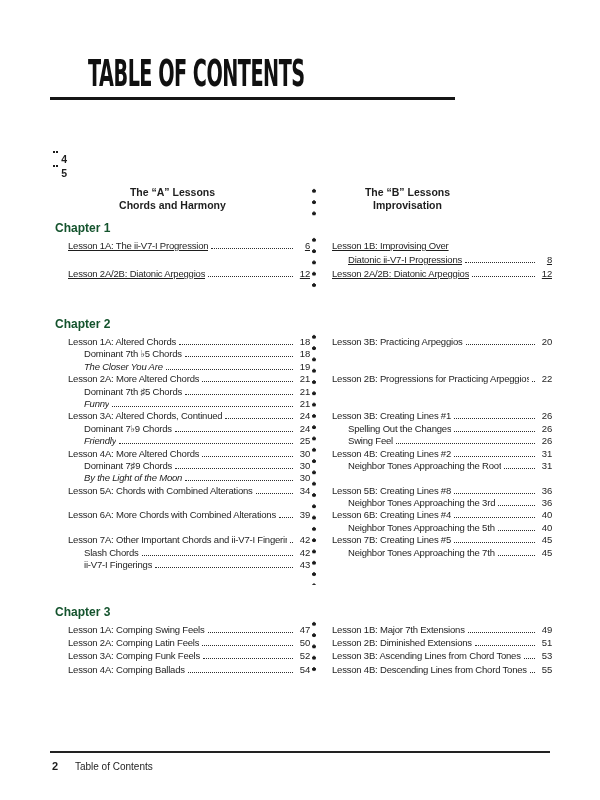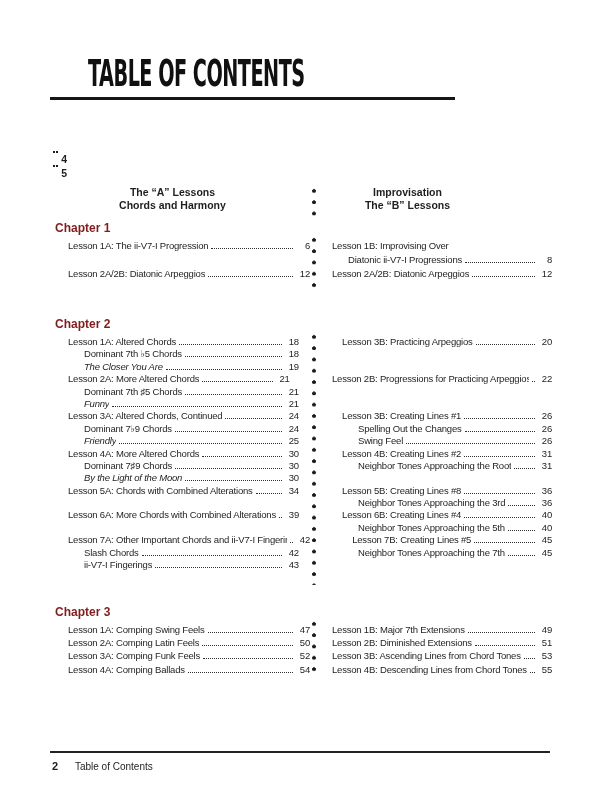--- a/index.html
+++ b/index.html
@@ -25,23 +25,23 @@
          background-size:6px 11.3px;background-repeat:repeat-y;}
   .vd-header{top:187px;height:34px;}
   .vd-ch1{top:236px;height:57px;}
   .vd-ch2{top:333px;height:252px;}
   .vd-ch3{top:620px;height:56px;}
   
   .chapter{position:absolute;left:50px;width:502px;}
   .chapter.ch1{top:222px;}
   .chapter.ch2{top:318px;}
   .chapter.ch3{top:606px;}
-  .chap-head{margin:0 0 5px 0;padding-left:5px;font-size:12px;line-height:13px;font-weight:bold;color:#7f1d1d;}
-  .ch1 .row{height:14px;}
-  .ch2 .row{height:12.4px;gap:11px;}
+  .chap-head{margin:0 0 5px 0;padding-left:5px;font-size:12px;line-height:13px;font-weight:bold;color:#14532d;}
+  .ch1 .row{height:14px;text-decoration:underline;}
+  .ch2 .row{height:12.4px;}
   .ch3 .row{height:13.2px;}
   .row{display:flex;}
   .cell{display:flex;}
   .lcell{width:260px;padding-left:18px;box-sizing:border-box;}
   .gut{width:20px;}
   .rcell{width:222px;padding-left:2px;box-sizing:border-box;}
   .entry{display:flex;align-items:baseline;flex:1;min-width:0;
          font-size:9.5px;line-height:12px;letter-spacing:-.2px;height:12px;}
   .entry.i1{padding-left:16px;justify-content:center;}
   .txt{white-space:nowrap;overflow:hidden;flex:0 1 auto;}
@@ -74,22 +74,22 @@
         <span class="pg">5</span>
       </div>
     </section>
 
   <div class="colheads">
     <div class="colhead a">
       <div>The “A” Lessons</div>
       <div>Chords and Harmony</div>
     </div>
     <div class="colhead b">
+      <div>The “B” Lessons</div>
       <div>Improvisation</div>
-      <div>The “B” Lessons</div>
     </div>
   </div>
 
   <div class="vdots vd-header"></div>
   <div class="vdots vd-ch1"></div>
   <div class="vdots vd-ch2"></div>
   <div class="vdots vd-ch3"></div>
 
   <div id="chapters">
       <section class="chapter ch1">

